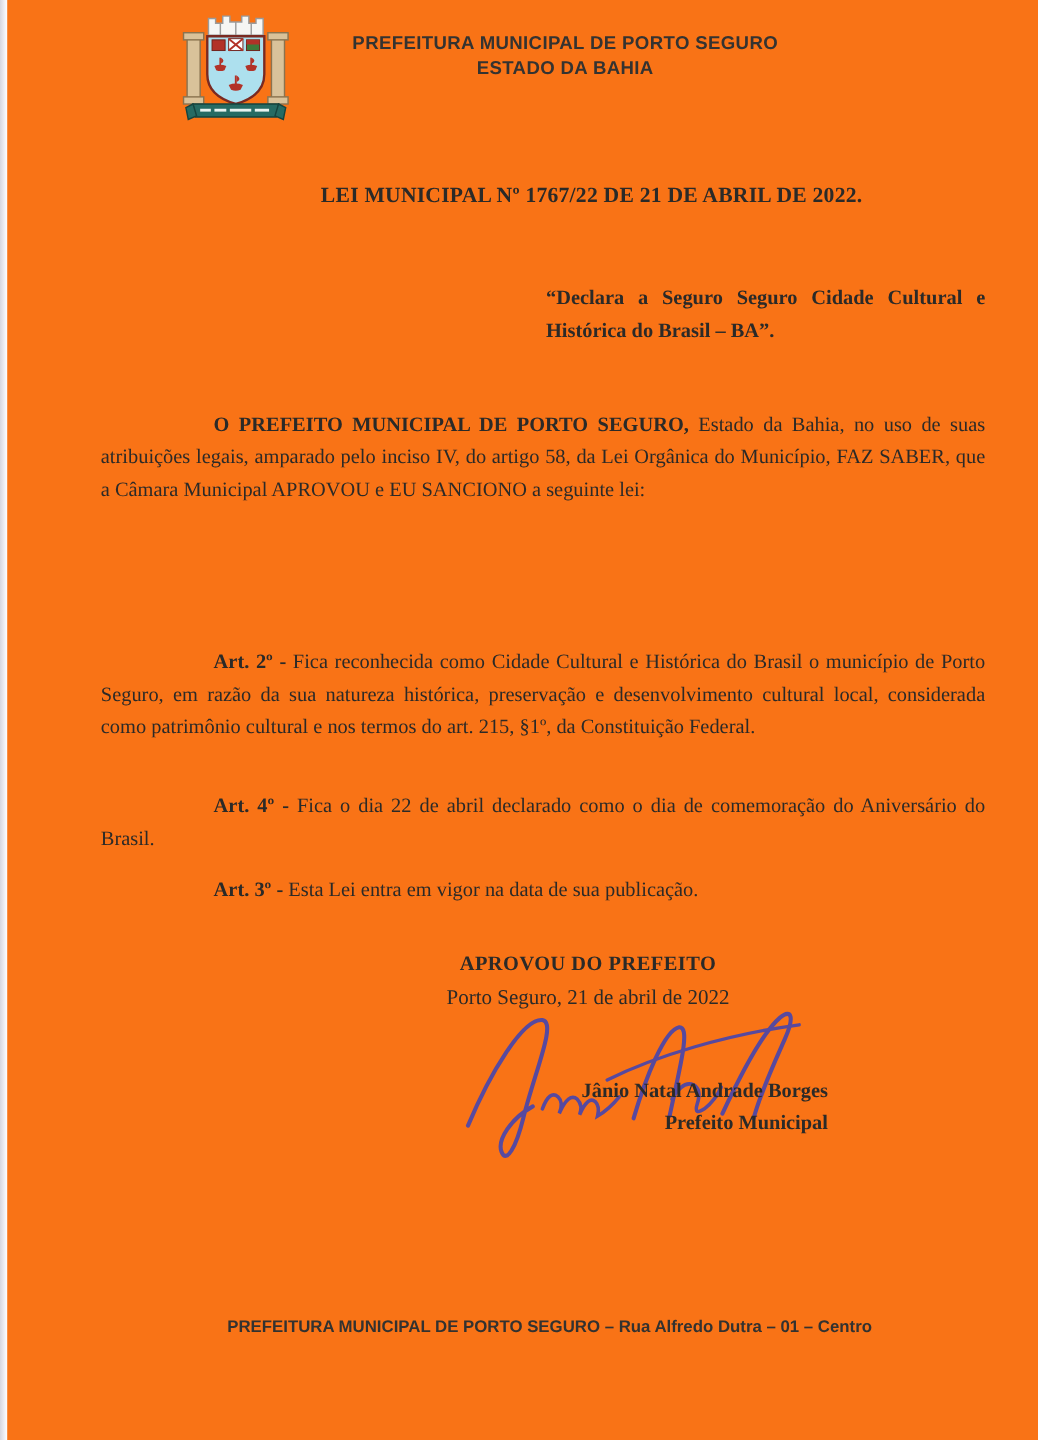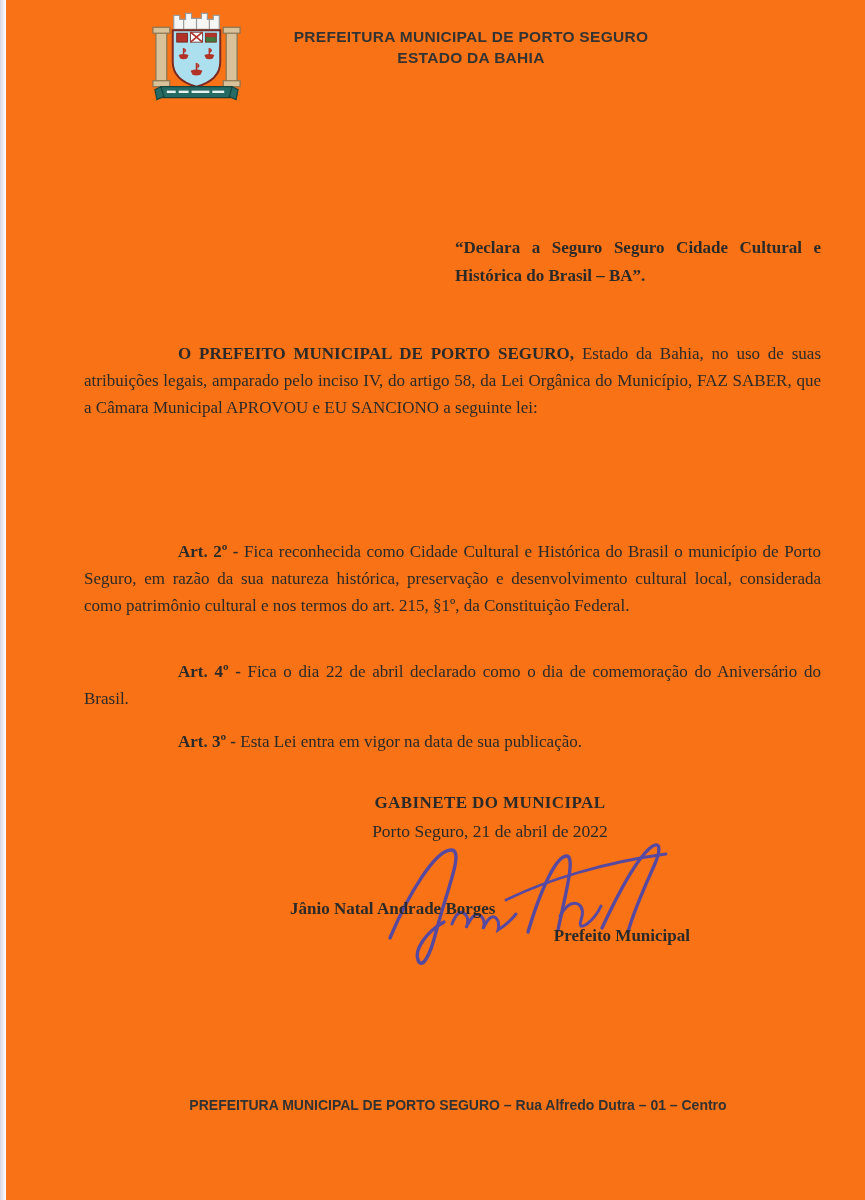--- a/index.html
+++ b/index.html
@@ -24,21 +24,21 @@
   .p-preamble{top:340px;}
   .p-art1{top:471px;}
   .p-art2{top:538px;}
   .p-art4{top:658px;}
   .p-art3{top:728px;}
   .closing-office{position:absolute;left:290px;top:793px;width:400px;text-align:center;
     font-weight:bold;font-size:17px;letter-spacing:.4px;}
   .closing-date{position:absolute;left:290px;top:821px;width:400px;text-align:center;
     font-size:17.5px;}
   .sig-svg{position:absolute;left:378px;top:840px;width:295px;height:130px;}
-  .sig-name{position:absolute;left:290px;top:899px;width:400px;text-align:left;
+  .sig-name{position:absolute;left:290px;top:899px;width:400px;text-align:right;
     font-weight:bold;font-size:17px;}
   .sig-role{position:absolute;left:290px;top:926px;width:400px;text-align:right;
     font-weight:bold;font-size:17px;}
   .footer{position:absolute;left:58px;top:1094px;width:800px;text-align:center;
     font-family:"Liberation Sans",sans-serif;font-weight:bold;font-size:14px;
     line-height:23px;color:#333230;}
 </style>
 </head>
 <body>
 
@@ -97,30 +97,31 @@
         <rect x="66" y="84" width="12" height="2.4"></rect>
       </g>
     </g>
   </svg>
 
   <div class="org-block">
     <div>PREFEITURA MUNICIPAL DE PORTO SEGURO</div>
     <div>ESTADO DA BAHIA</div>
   </div>
 
+  <div class="law-title">LEI MUNICIPAL Nº 1767/22 DE 21 DE ABRIL DE 2022.</div>
 
   <div class="epigraph">“Declara a Seguro Seguro Cidade Cultural e Histórica do Brasil – BA”.</div>
 
   <div class="para p-preamble"><span style="font-weight: bold;">O PREFEITO MUNICIPAL DE PORTO SEGURO,</span><span> Estado da Bahia, no uso de suas atribuições legais, amparado pelo inciso IV, do artigo 58, da Lei Orgânica do Município, FAZ SABER, que a Câmara Municipal APROVOU e EU SANCIONO a seguinte lei:</span></div>
 
   <div class="para p-art2"><span style="font-weight: bold;">Art. 2º - </span><span>Fica reconhecida como Cidade Cultural e Histórica do Brasil o município de Porto Seguro, em razão da sua natureza histórica, preservação e desenvolvimento cultural local, considerada como patrimônio cultural e nos termos do art. 215, §1º, da Constituição Federal.</span></div>
   <div class="para p-art4"><span style="font-weight: bold;">Art. 4º - </span><span>Fica o dia 22 de abril declarado como o dia de comemoração do Aniversário do Brasil.</span></div>
   <div class="para p-art3"><span style="font-weight: bold;">Art. 3º - </span><span>Esta Lei entra em vigor na data de sua publicação.</span></div>
 
-  <div class="closing-office">GABINETE DO MUNICIPAL</div>
+  <div class="closing-office">APROVOU DO PREFEITO</div>
   <div class="closing-date">Porto Seguro, 21 de abril de 2022</div>
 
   <svg class="sig-svg" viewBox="0 0 295 130">
     <g fill="none" stroke-linecap="round" opacity="0.92" stroke="#4a46ab">
       <path stroke-width="3.4" d="M12 98 C30 55 58 8 74 10 C86 12 68 52 58 92 C52 116 44 130 40 120 C36 110 48 92 66 82"></path>
       <path stroke-width="3.0" d="M74 84 q6 -16 13 -10 q5 5 1 14 q8 -18 15 -12 q5 5 2 13 q7 -16 13 -11 q4 4 2 12 q10 -6 18 -16"></path>
       <path stroke-width="3.4" d="M150 92 C160 58 176 18 188 16 C198 15 188 52 180 90"></path>
       <path stroke-width="3.0" d="M182 76 q9 -16 18 -12 q7 4 3 16 q-3 10 6 4 q9 -7 14 -18"></path>
       <path stroke-width="3.4" d="M224 88 C238 58 258 20 272 8 C282 0 284 8 276 26 C268 44 256 70 250 92"></path>
       <path stroke-width="2.8" d="M128 60 C168 40 228 22 288 14"></path>

